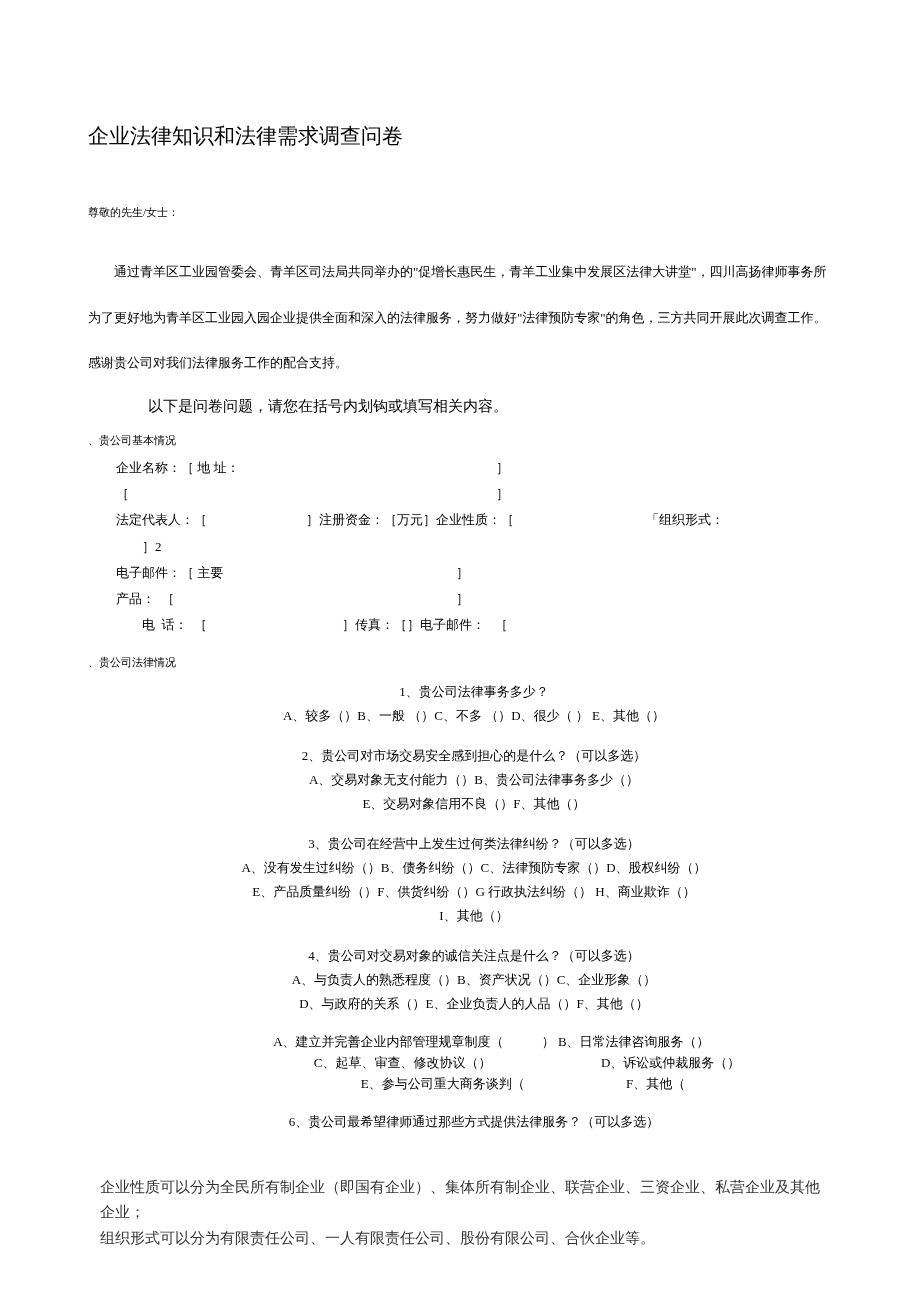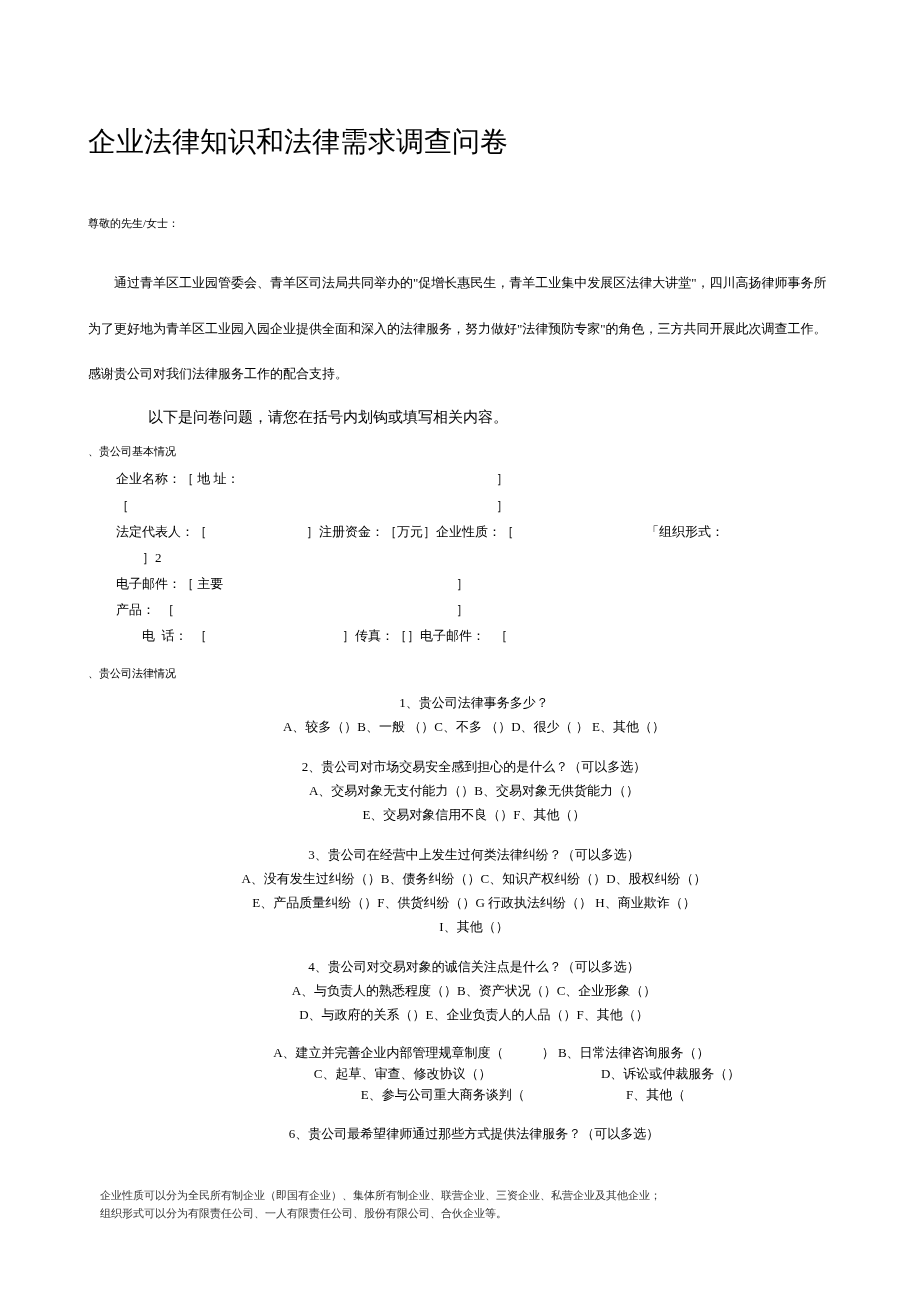--- a/index.html
+++ b/index.html
@@ -6,21 +6,21 @@
     body {
       font-family: "SimSun", "宋体", serif;
       font-size: 13px;
       color: #000;
       background: #fff;
       width: 920px;
       padding: 120px 88px 60px 88px;
       line-height: 1.6;
     }
     .title {
-      font-size: 28px;
+      font-size: 21px;
       font-weight: normal;
       margin-bottom: 50px;
     }
     .salutation {
       font-size: 11px;
       margin-bottom: 28px;
     }
     .intro {
       font-size: 13px;
       line-height: 3.5;
@@ -53,21 +53,21 @@
     }
     .q-block {
       margin-bottom: 16px;
       font-size: 13px;
       line-height: 1.85;
       text-align: center;
     }
     .q-line { display: block; }
     .footnote {
       margin-top: 40px;
-      font-size: 11px;
+      font-size: 15px;
       color: #333;
       line-height: 1.7;
       padding-left: 12px;
     }
   </style>
 </head>
 <body>
 
 <h1 class="title">企业法律知识和法律需求调查问卷</h1>
 
@@ -114,27 +114,27 @@
 
 <div class="questions">
 
   <div class="q-block">
     <span class="q-line">1、贵公司法律事务多少？</span>
     <span class="q-line">A、较多（）B、一般  （）C、不多  （）D、很少（                              ） E、其他（）</span>
   </div>
 
   <div class="q-block">
     <span class="q-line">2、贵公司对市场交易安全感到担心的是什么？（可以多选）</span>
-    <span class="q-line">A、交易对象无支付能力（）B、交易对象无供货能力（）</span>
+    <span class="q-line">A、交易对象无支付能力（）B、贵公司法律事务多少（）</span>
     <span class="q-line">E、交易对象信用不良（）F、其他（）</span>
   </div>
 
   <div class="q-block">
     <span class="q-line">3、贵公司在经营中上发生过何类法律纠纷？（可以多选）</span>
-    <span class="q-line">A、没有发生过纠纷（）B、债务纠纷（）C、知识产权纠纷（）D、股权纠纷（）</span>
+    <span class="q-line">A、没有发生过纠纷（）B、债务纠纷（）C、法律预防专家（）D、股权纠纷（）</span>
     <span class="q-line">E、产品质量纠纷（）F、供货纠纷（）G 行政执法纠纷（） H、商业欺诈（）</span>
     <span class="q-line">I、其他（）</span>
   </div>
 
   <div class="q-block">
     <span class="q-line">4、贵公司对交易对象的诚信关注点是什么？（可以多选）</span>
     <span class="q-line">A、与负责人的熟悉程度（）B、资产状况（）C、企业形象（）</span>
     <span class="q-line">D、与政府的关系（）E、企业负责人的人品（）F、其他（）</span>
   </div>
 

